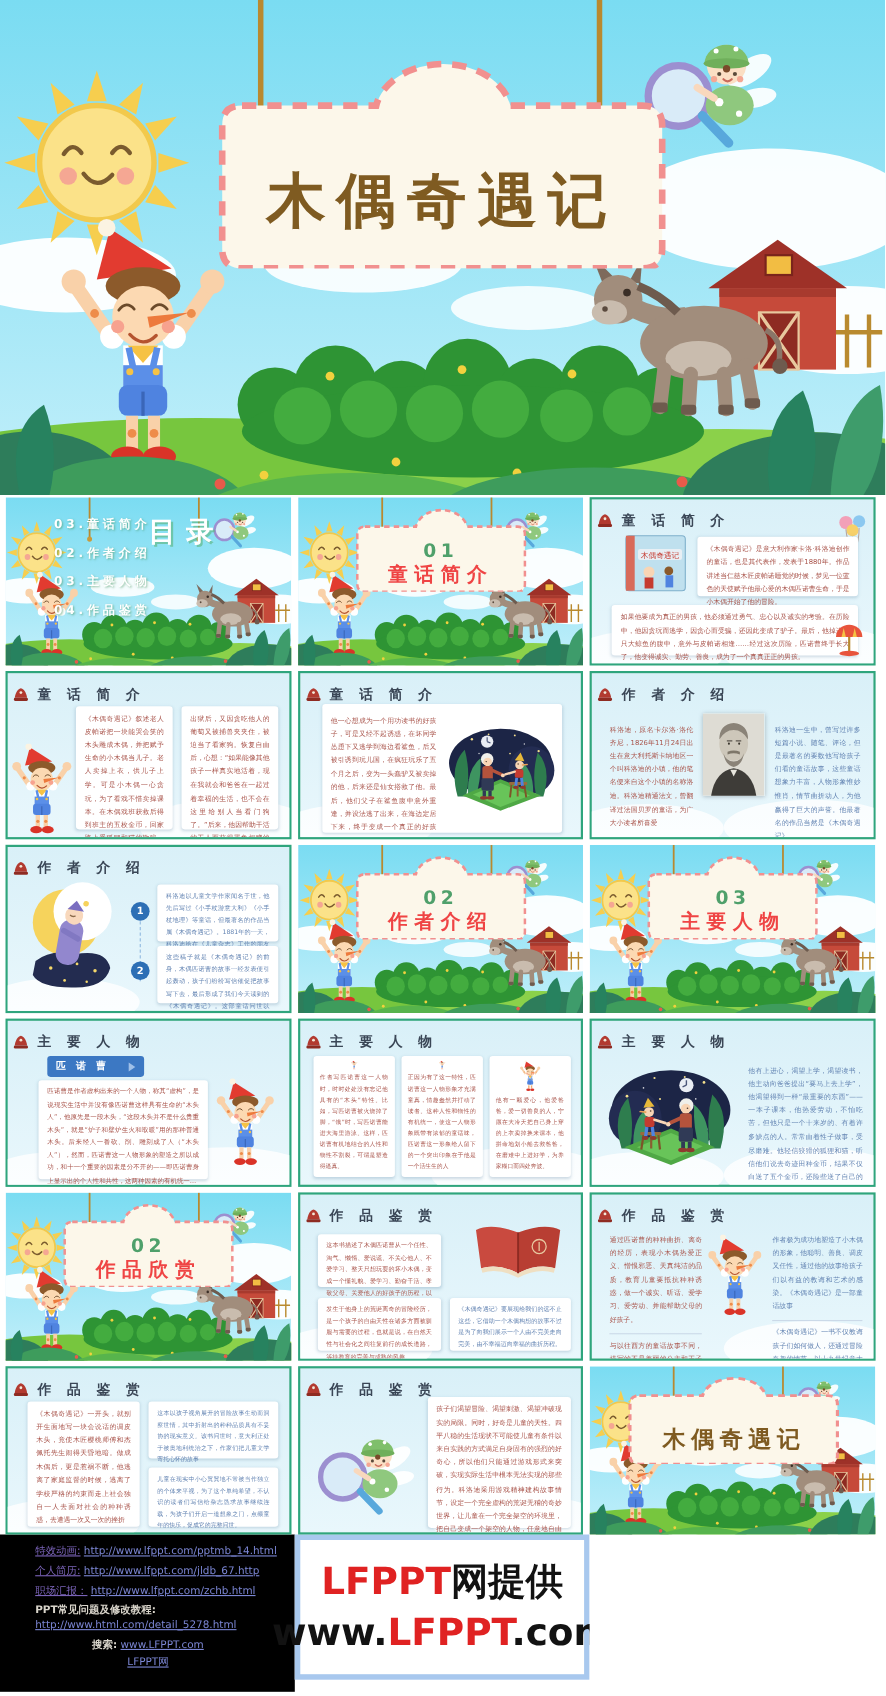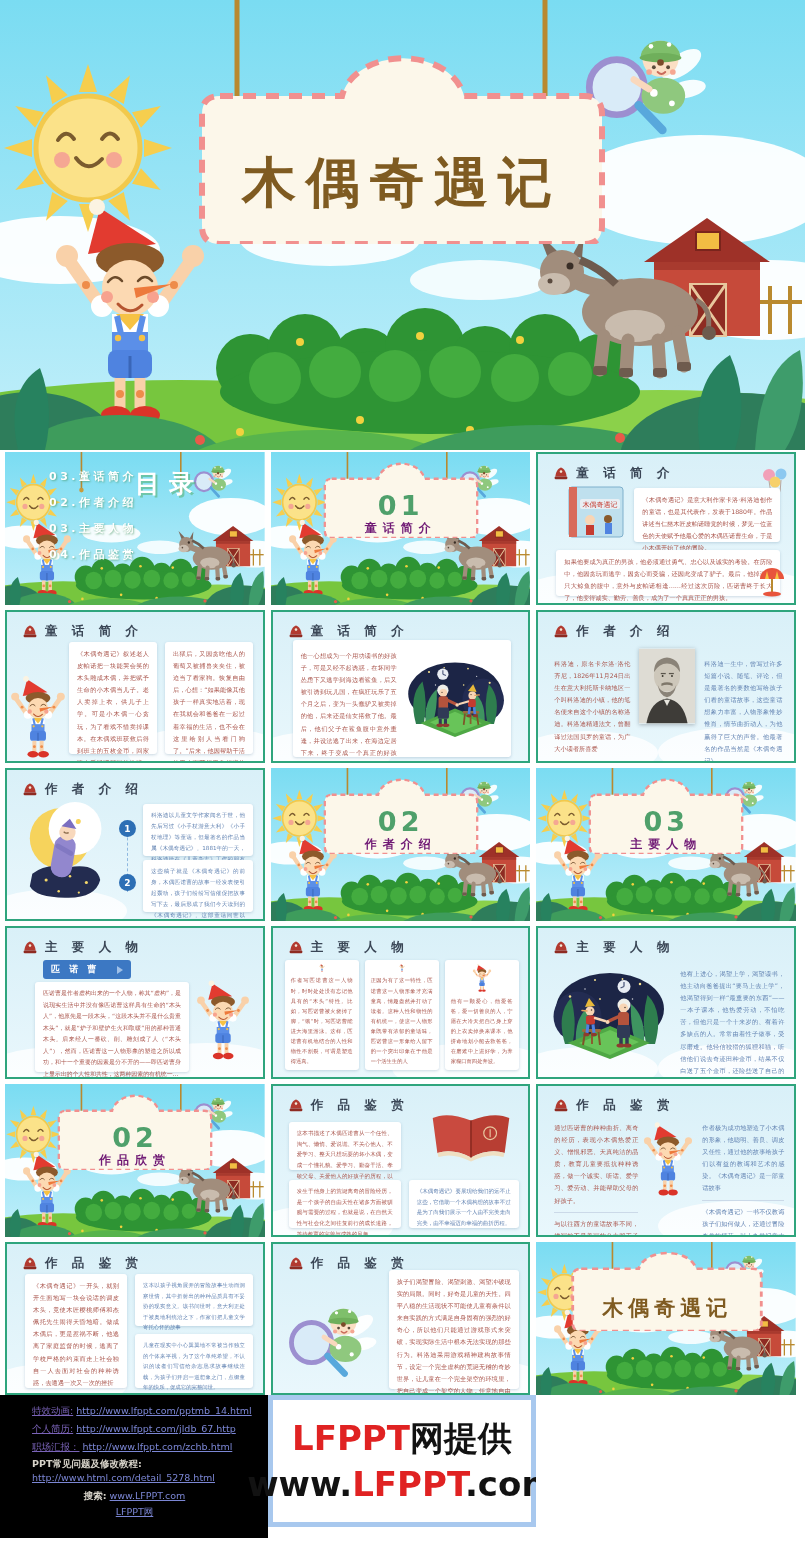--- a/index.html
+++ b/index.html
@@ -7,30 +7,30 @@
   .slide{position:relative;overflow:hidden;}
   .bg{position:absolute;inset:0;width:100%;height:100%;display:block;}
   .hero{width:805px;height:450px;}
   .grid{display:grid;grid-template-columns:repeat(3,1fr);grid-auto-rows:153px;gap:5px 6px;padding:2px 9px 0 5px;background:#fff;}
   
   .sign{position:absolute;z-index:4;}
   .sign svg{position:absolute;inset:0;width:100%;height:100%;}
   .sign-inner{position:absolute;inset:0;display:flex;flex-direction:column;align-items:center;justify-content:center;padding-top:19%;box-sizing:border-box;}
   .hero-title{font-size:54px;font-weight:bold;color:#7F5B21;letter-spacing:10px;}
   .end-title{font-size:21px;font-weight:bold;color:#7F5B21;letter-spacing:5px;}
-  .div-num{font-size:27px;font-weight:bold;color:#4FA06B;letter-spacing:4px;line-height:1.15;}
-  .div-title{font-size:12px;font-weight:bold;color:#701a75;letter-spacing:6px;line-height:1.3;}
+  .div-num{font-size:17px;font-weight:bold;color:#4FA06B;letter-spacing:4px;line-height:1.15;}
+  .div-title{font-size:18px;font-weight:bold;color:#ef4444;letter-spacing:6px;line-height:1.3;}
   
   .toc-items{position:absolute;left:44px;top:12px;z-index:4;}
   .toc-item{font-size:11px;font-weight:bold;color:#fff;letter-spacing:3.5px;line-height:2.35;text-shadow:1px 1px 2px rgba(70,150,100,.65);}
   .toc-title{position:absolute;left:130px;top:15px;z-index:4;font-size:25px;font-weight:bold;color:#fff;letter-spacing:9px;text-shadow:2px 2px 0 rgba(90,180,120,.6);}
   
   .content{background:linear-gradient(#D9F0F8,#E9F7FC);border:2px solid #2FA57D;box-sizing:border-box;}
   .ccloud{position:absolute;background:#fff;border-radius:50%;opacity:.8;z-index:0;}
-  .shead{position:absolute;top:11px;left:15px;display:flex;align-items:center;gap:7px;z-index:5;}
+  .shead{position:absolute;top:11px;left:4px;display:flex;align-items:center;gap:7px;z-index:5;}
   .sicon{width:16px;height:16px;}
   .stitle{font-size:12.5px;font-weight:bold;letter-spacing:5px;color:#3A4656;}
   .box{position:absolute;background:#fff;border-radius:3px;box-shadow:0 1px 3px rgba(90,130,160,.3);padding:6px 8px;box-sizing:border-box;z-index:2;}
   .abs{position:absolute;z-index:2;}
   .t{font-size:6.2px;line-height:1.95;text-align:justify;margin:0;}
   .t-red{color:#A9544B;}
   .t-blue{color:#6283B2;}
   .sep{border-top:1px solid #CBD9E8;margin:5px 0;}
   .tag{position:absolute;display:flex;align-items:center;gap:18px;background:#3C78C3;color:#fff;border-radius:3px;padding:3px 8px;z-index:3;}
   .tagtxt{font-size:9px;font-weight:bold;letter-spacing:3px;}

